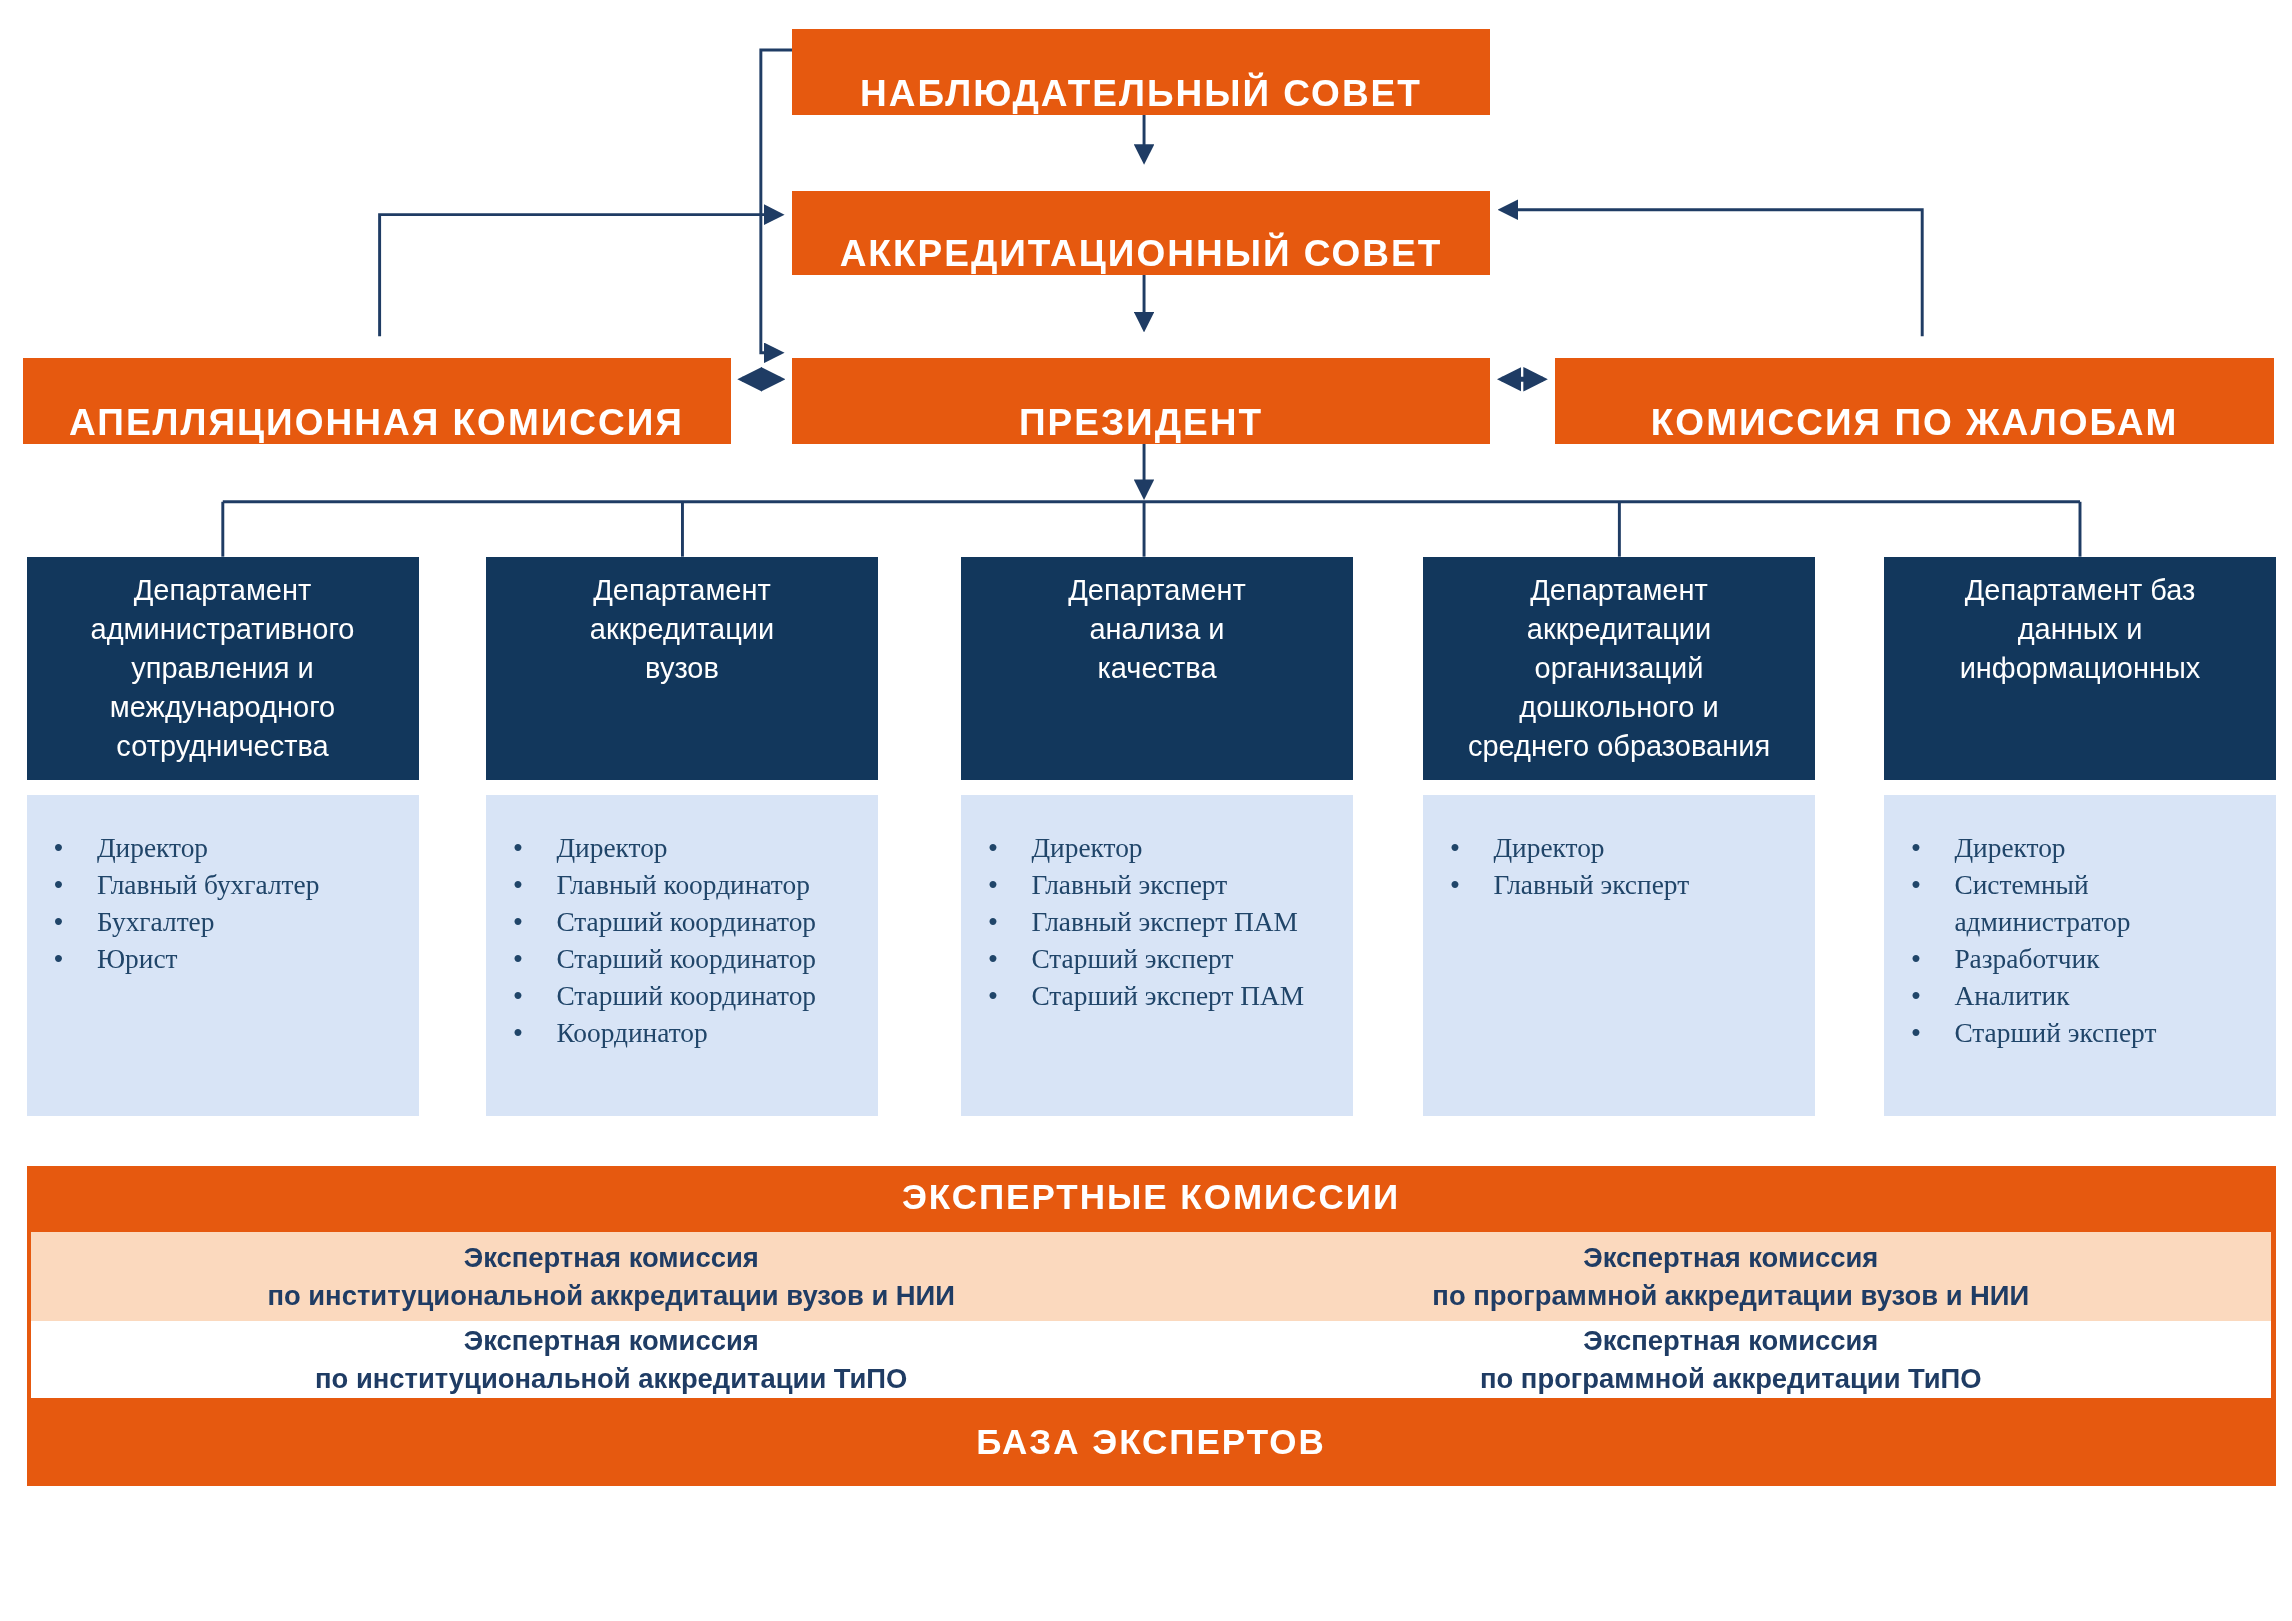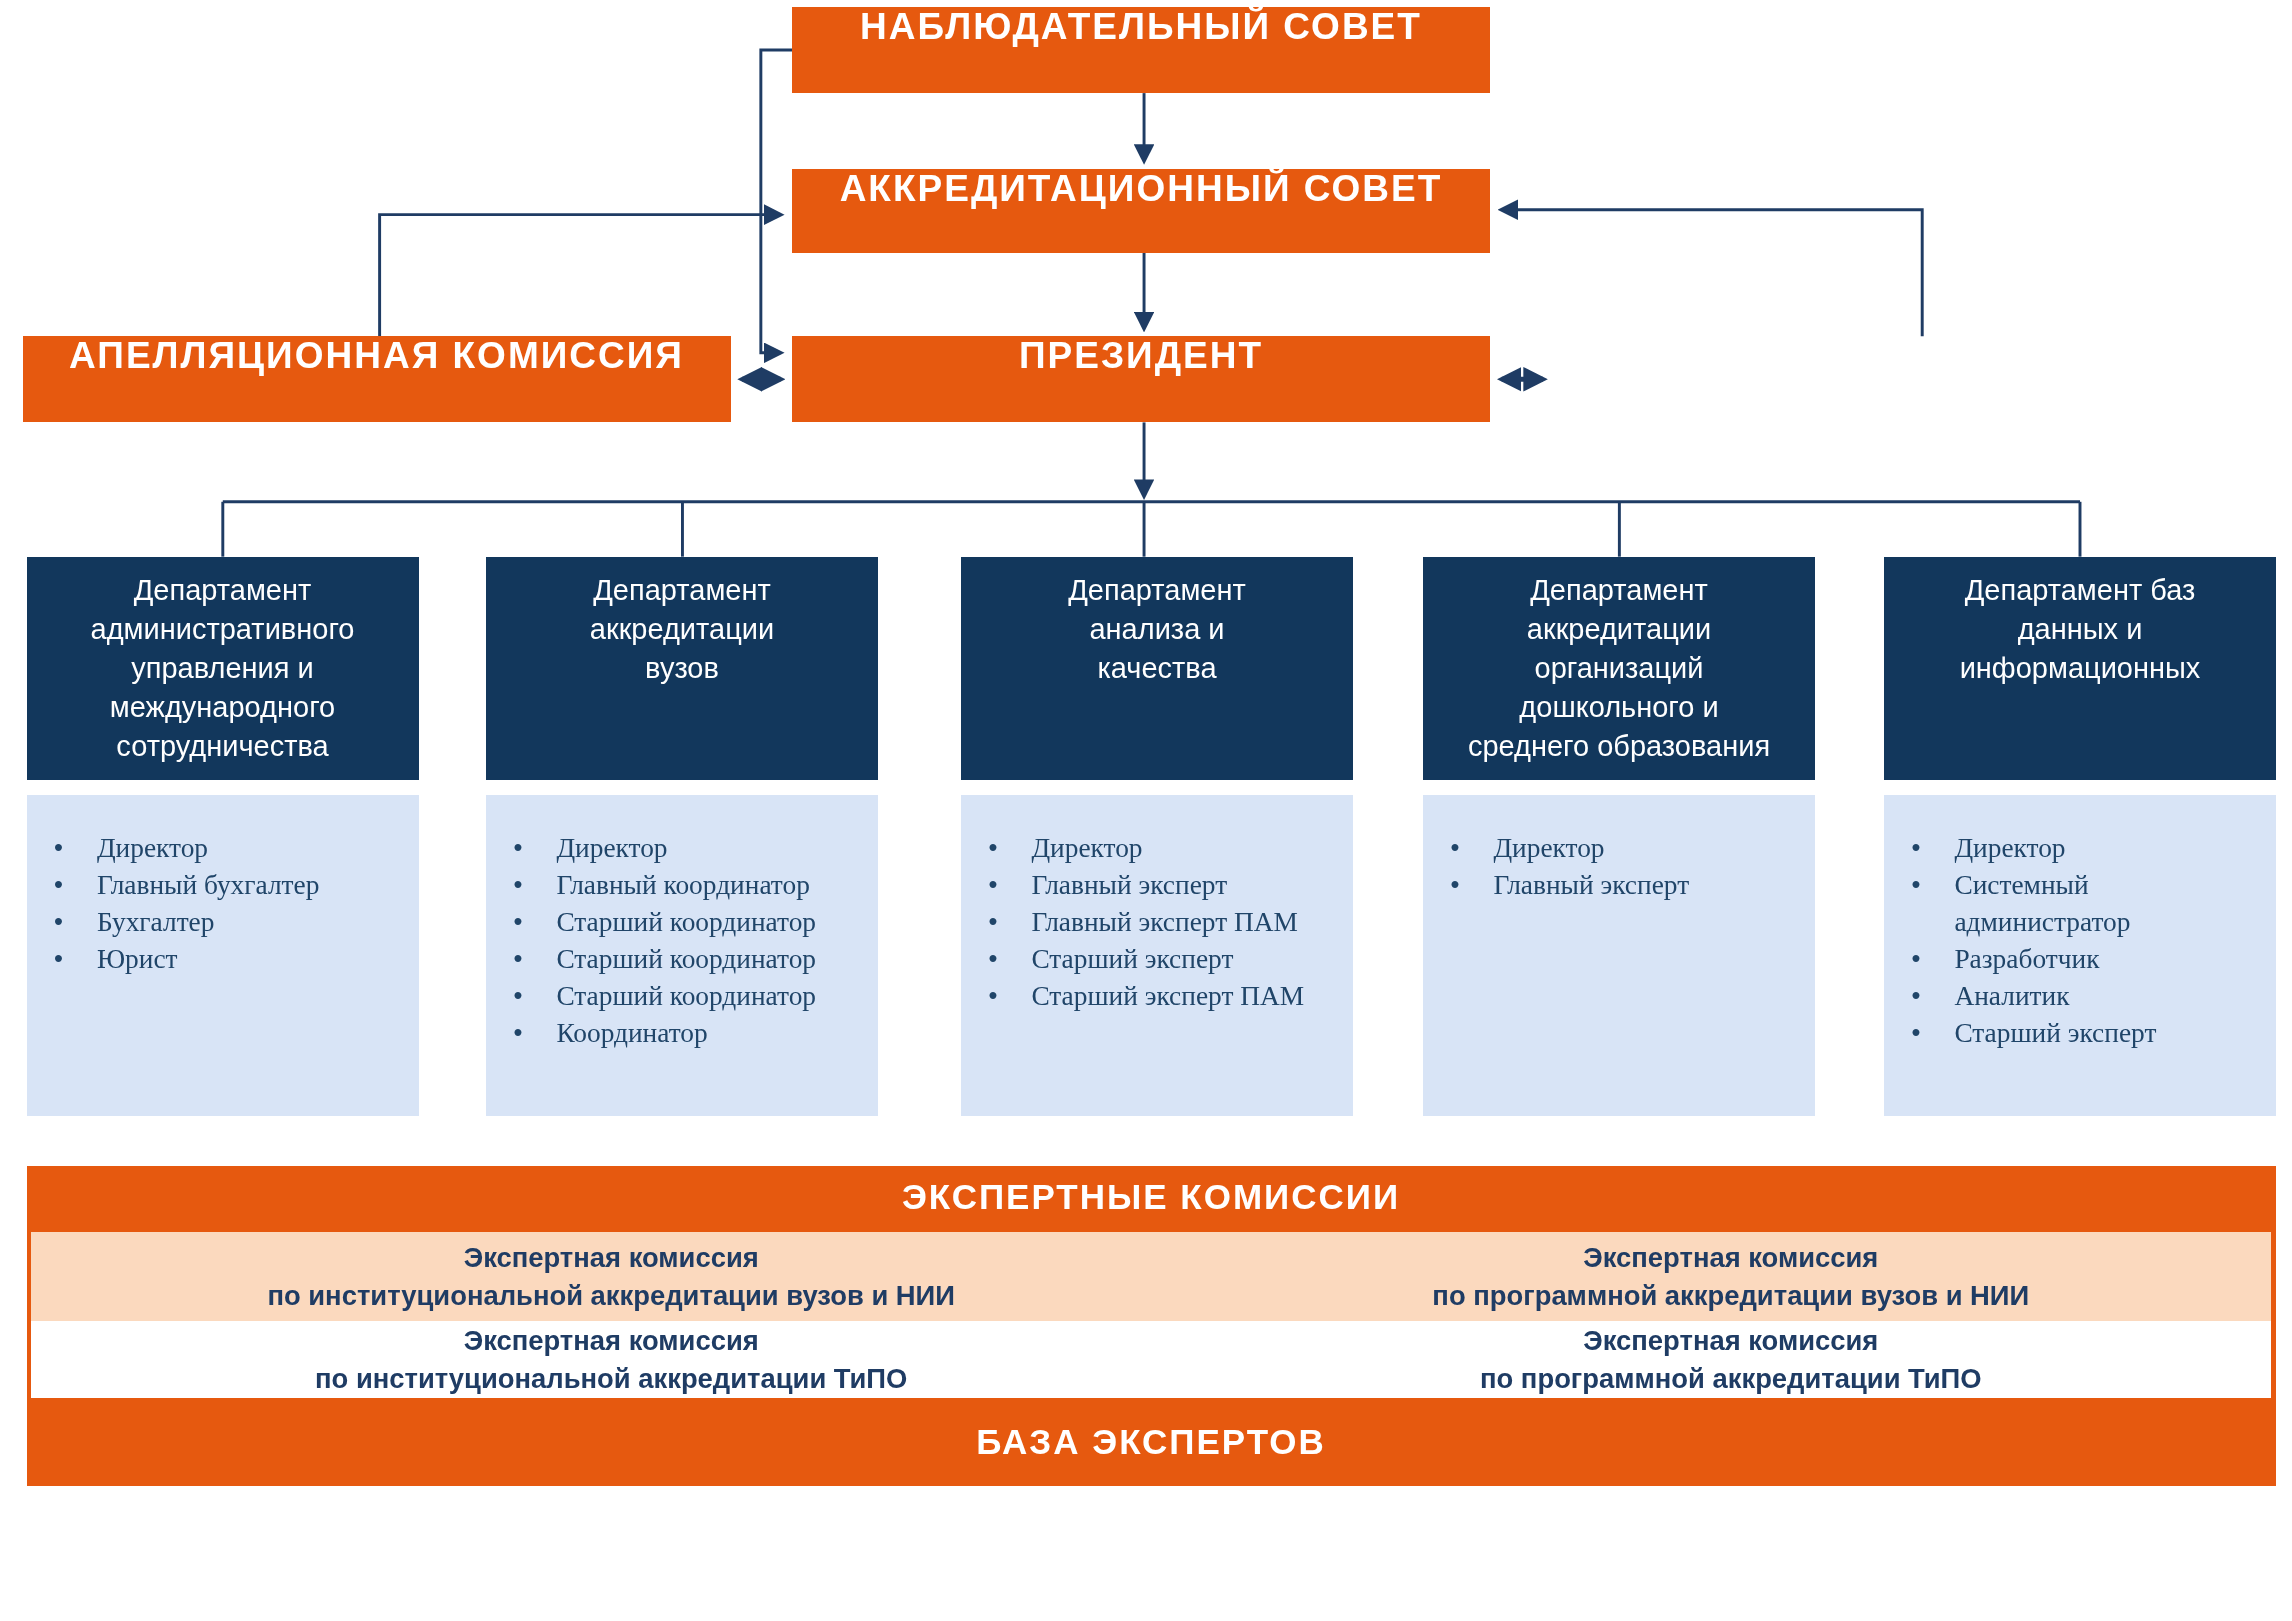--- a/index.html
+++ b/index.html
@@ -11,26 +11,27 @@
     font-family:"Liberation Sans", sans-serif;
     overflow:hidden;
   }
   svg.connectors{position:absolute;left:0;top:0;width:2293px;height:1621px;pointer-events:none;}
 
   
   .obox{
     position:absolute;
     background:#E6590F;
     color:#ffffff;
-    display:flex;align-items:flex-start;justify-content:center;
+    display:flex;align-items:flex-end;justify-content:center;
     text-align:center;
     font-weight:700;
     font-size:37px;
     letter-spacing:2px;
     line-height:1.1;
+    margin-top:22px;
   }
   .b-supervisory{left:792px;top:6.9px;width:698px;height:86px;}
   .b-accreditation{left:792px;top:169px;width:698px;height:84px;}
   .b-appeal{left:22.5px;top:336px;width:708px;height:86px;}
   .b-president{left:792px;top:336px;width:698px;height:86px;}
   .b-complaints{left:1555px;top:336px;width:719px;height:86px;}
 
   
   .dept{position:absolute;top:557px;width:392px;height:560px;}
   .d0{left:26.5px}.d1{left:486px}.d2{left:961px}.d3{left:1423px}.d4{left:1884px}
@@ -128,20 +129,23 @@
   </div>
   <div class="obox b-accreditation">
     <span>АККРЕДИТАЦИОННЫЙ СОВЕТ</span>
   </div>
   <div class="obox b-appeal">
     <span>АПЕЛЛЯЦИОННАЯ КОМИССИЯ</span>
   </div>
   <div class="obox b-president">
     <span>ПРЕЗИДЕНТ</span>
   </div>
+  <div class="obox b-complaints">
+    <span>КОМИССИЯ ПО ЖАЛОБАМ</span>
+  </div>
 
   <div class="dept d0">
     <div class="dept-head">
       <div>Департамент</div>
       <div>административного</div>
       <div>управления и</div>
       <div>международного</div>
       <div>сотрудничества</div>
     </div>
     <ul class="dept-list">

